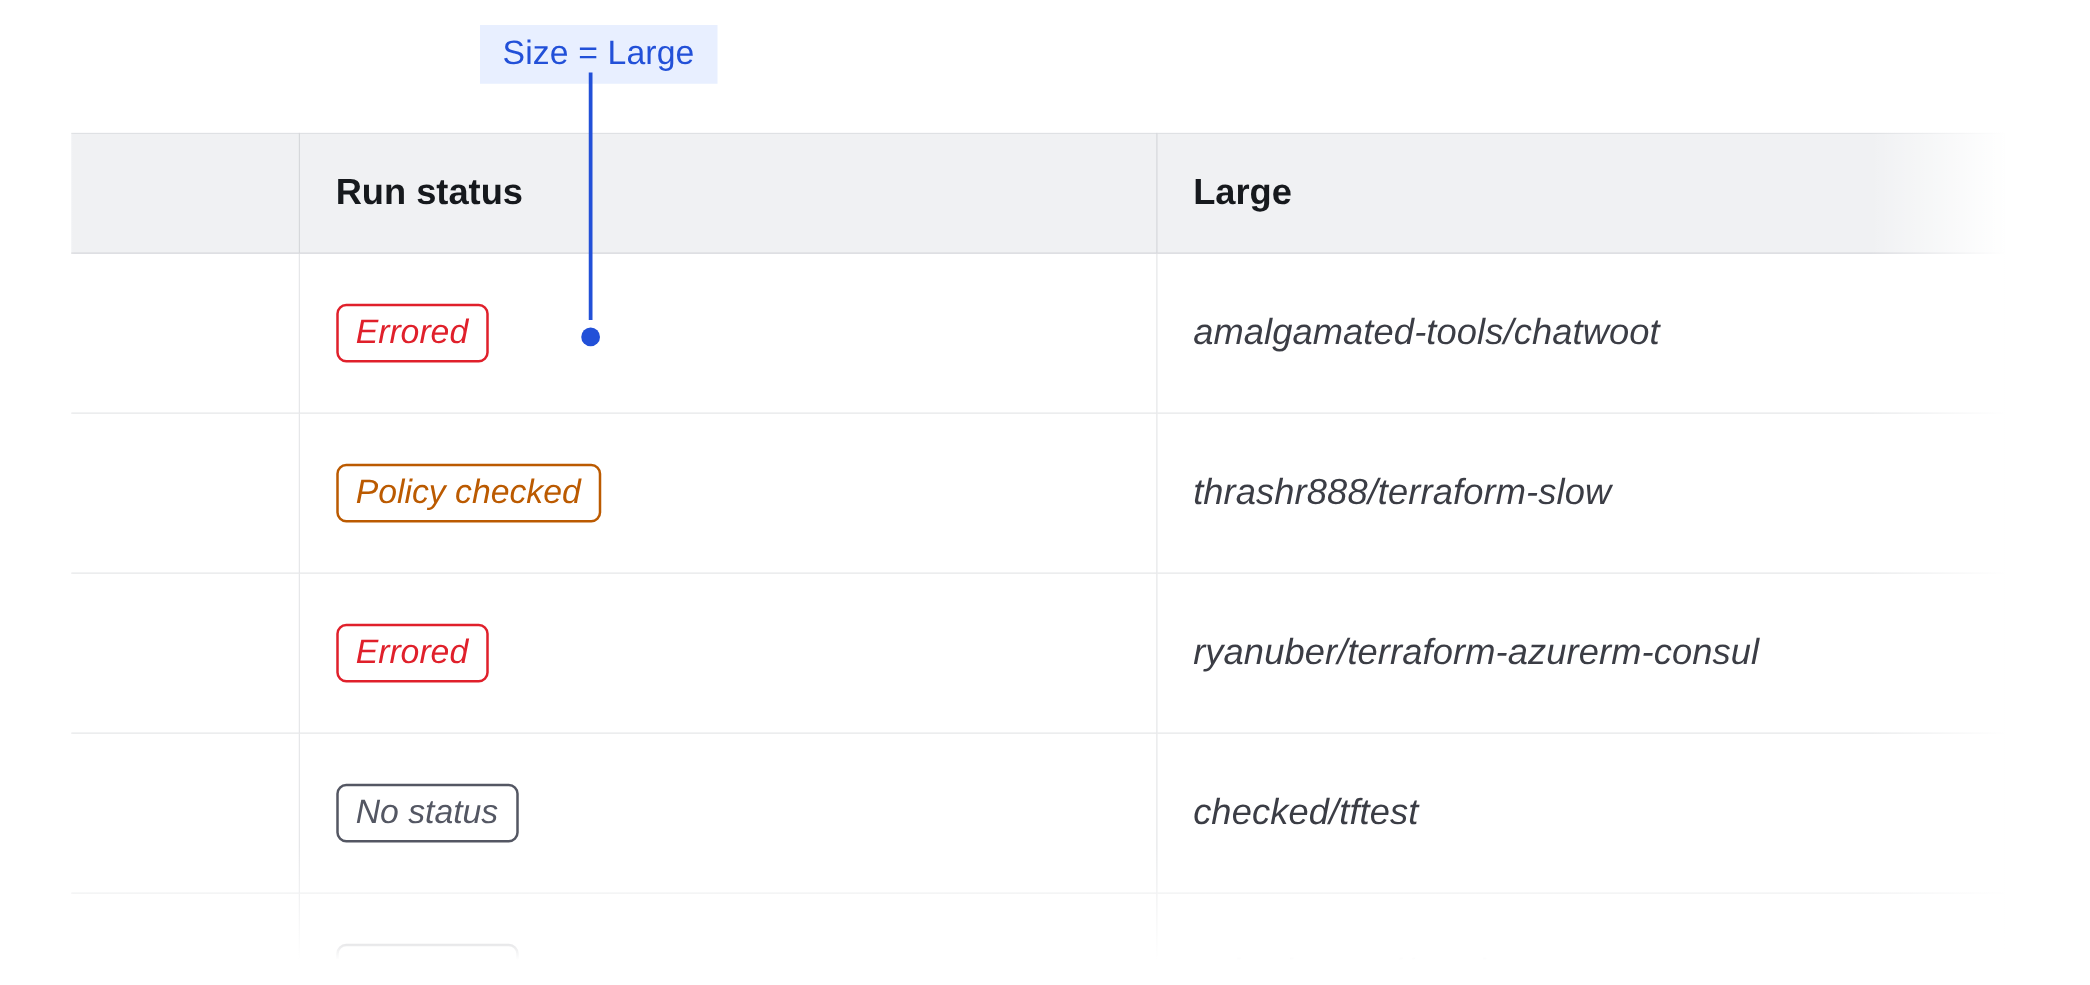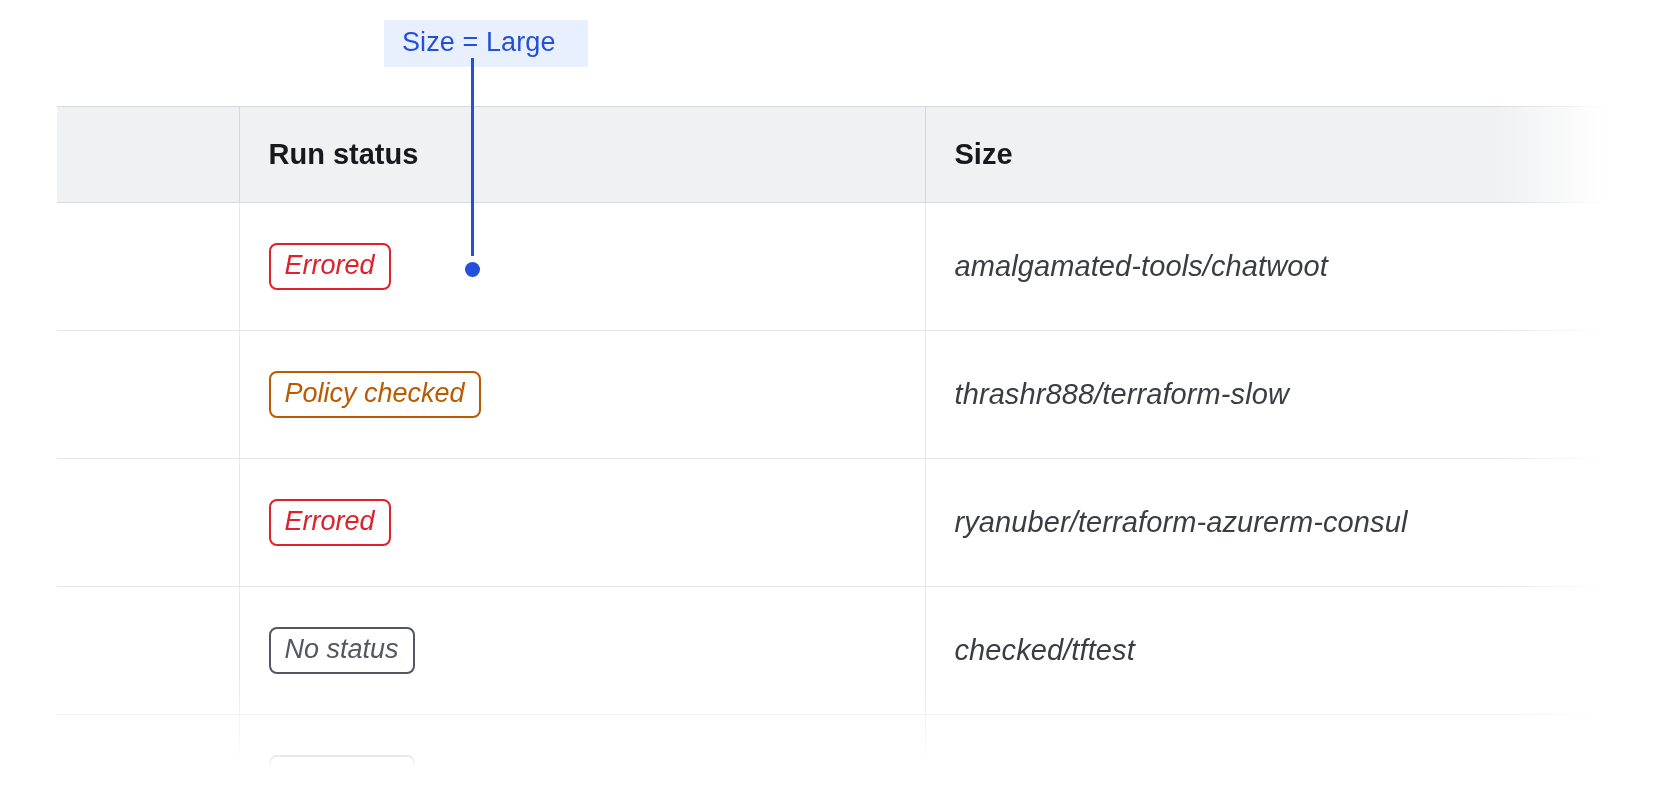--- a/index.html
+++ b/index.html
@@ -32,21 +32,21 @@
     pointer-events: none;
     z-index: 40;
   }
   .annotation-chip {
     position: absolute;
     left: 384px;
     top: 20px;
     background: #e8efff;
     color: #2250d8;
     border-radius: 0;
-    padding: 9px 32px 11px 18px;
+    padding: 9px 18px 11px 18px;
     font-size: 27px;
     line-height: 1;
     letter-spacing: 0.1px;
     white-space: nowrap;
     pointer-events: auto;
   }
   .annotation-line {
     position: absolute;
     left: 471px;
     top: 58px;
@@ -192,21 +192,21 @@
       <colgroup>
         <col class="c-sel">
         <col class="c-stat">
         <col class="c-repo">
         <col class="c-extra">
       </colgroup>
       <thead>
         <tr>
           <th class="first"></th>
           <th class="pad">Run status</th>
-          <th class="pad">Size</th>
+          <th class="pad">Large</th>
           <th></th>
         </tr>
       </thead>
       <tbody>
 
         <tr>
           <td></td>
           <td class="pad">
             <span class="badge errored" style="color: rgb(224, 32, 43);">Errored</span>
           </td>

